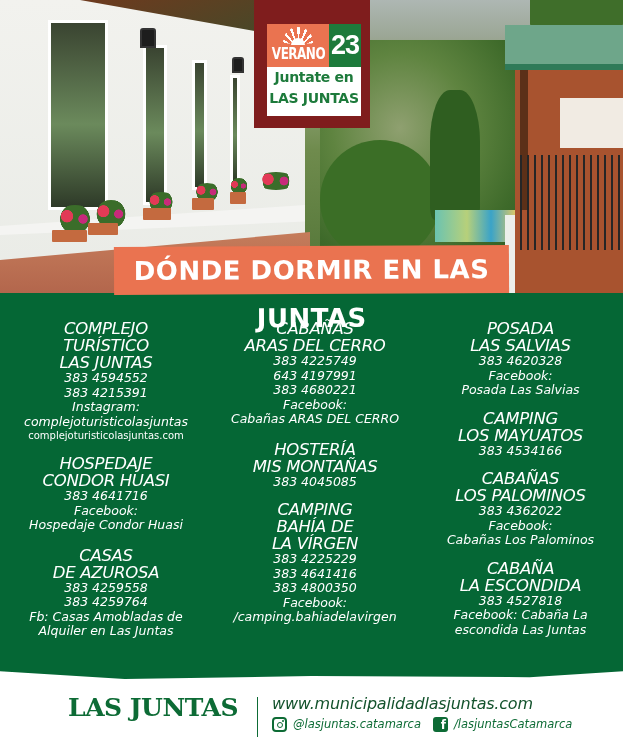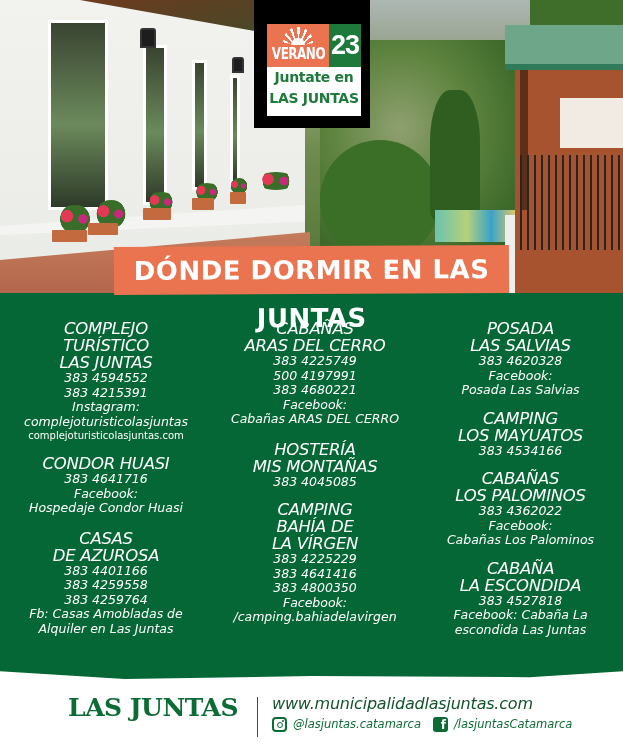--- a/index.html
+++ b/index.html
@@ -57,21 +57,21 @@
     .bldg-right { position: absolute; left: 515px; top: 68px; width: 108px; height: 232px; background: #a8532f; }
     .bldg-right::before { content: ""; position: absolute; left: 45px; top: 30px; width: 63px; height: 50px; background: #f1ebe3; }
     .rail { position: absolute; left: 520px; top: 155px; width: 103px; height: 95px;
       background: repeating-linear-gradient(90deg, #262626 0 2px, transparent 2px 7px); }
     .post { position: absolute; left: 520px; top: 70px; width: 8px; height: 140px; background: #5c3018; }
     .mural { position: absolute; left: 435px; top: 210px; width: 80px; height: 32px;
       background: linear-gradient(90deg, #6bc3b1 0%, #b7d07a 40%, #3aa3c8 70%, #d8c86a 100%); }
     .white-bldg { position: absolute; left: 505px; top: 215px; width: 40px; height: 85px; background: #ecefeb; }
 
     
-    .badge { position: absolute; left: 254px; top: 0; width: 116px; height: 128px; background: #000000; }
+    .badge { position: absolute; left: 254px; top: 0; width: 116px; height: 128px; background: #7f1d1d; }
     .badge-inner { position: absolute; left: 13px; top: 24px; width: 94px; height: 92px; background: #ffffff; }
     .badge-sun { position: absolute; left: 0; top: 0; width: 62px; height: 43px; background: #ea7350; overflow: hidden; }
     .sun-rays { position: absolute; left: 16px; top: 3px; width: 30px; height: 30px; border-radius: 50%;
       background: repeating-conic-gradient(from -90deg at 50% 70%, #ffffff 0deg 8deg, transparent 8deg 22deg);
       clip-path: inset(0 0 45% 0); }
     .sun-core { position: absolute; left: 24px; top: 14px; width: 14px; height: 7px; border-radius: 7px 7px 0 0; background: #ffffff; }
     .verano { position: absolute; left: 1px; top: 23px; width: 61px; text-align: center; color: #ffffff;
       font-family: "DejaVu Sans", sans-serif; font-weight: bold; font-size: 12px; letter-spacing: -0.5px; transform: scaleY(1.3); }
     .badge-num { position: absolute; left: 62px; top: 0; width: 32px; height: 43px; background: #1d7a3b; color: #ffffff;
       font-family: "Liberation Sans", sans-serif; font-weight: bold; font-size: 27px; text-align: center; line-height: 43px; letter-spacing: -1px; }
@@ -176,42 +176,42 @@
     <div class="name">COMPLEJO</div>
     <div class="name">TURÍSTICO</div>
     <div class="name">LAS JUNTAS</div>
     <div class="line">383 4594552</div>
     <div class="line">383 4215391</div>
     <div class="line">Instagram:</div>
     <div class="line">complejoturisticolasjuntas</div>
     <div class="line tiny">complejoturisticolasjuntas.com</div>
   </div>
   <div class="entry" style="margin-top:12px">
+    <div class="name">HOSPEDAJE</div>
     <div class="name">CONDOR HUASI</div>
     <div class="line">383 4641716</div>
     <div class="line">Facebook:</div>
     <div class="line">Hospedaje Condor Huasi</div>
   </div>
   <div class="entry" style="margin-top:14px">
     <div class="name">CASAS</div>
     <div class="name">DE AZUROSA</div>
-    <div class="line">383 4401166</div>
     <div class="line">383 4259558</div>
     <div class="line">383 4259764</div>
     <div class="line">Fb: Casas Amobladas de</div>
     <div class="line">Alquiler en Las Juntas</div>
   </div>
 </div>
 
 <div class="col col2">
   <div class="entry">
     <div class="name">CABAÑAS</div>
     <div class="name">ARAS DEL CERRO</div>
     <div class="line">383 4225749</div>
-    <div class="line">500 4197991</div>
+    <div class="line">643 4197991</div>
     <div class="line">383 4680221</div>
     <div class="line">Facebook:</div>
     <div class="line">Cabañas ARAS DEL CERRO</div>
   </div>
   <div class="entry" style="margin-top:14px">
     <div class="name">HOSTERÍA</div>
     <div class="name">MIS MONTAÑAS</div>
     <div class="line">383 4045085</div>
   </div>
   <div class="entry" style="margin-top:12px">

